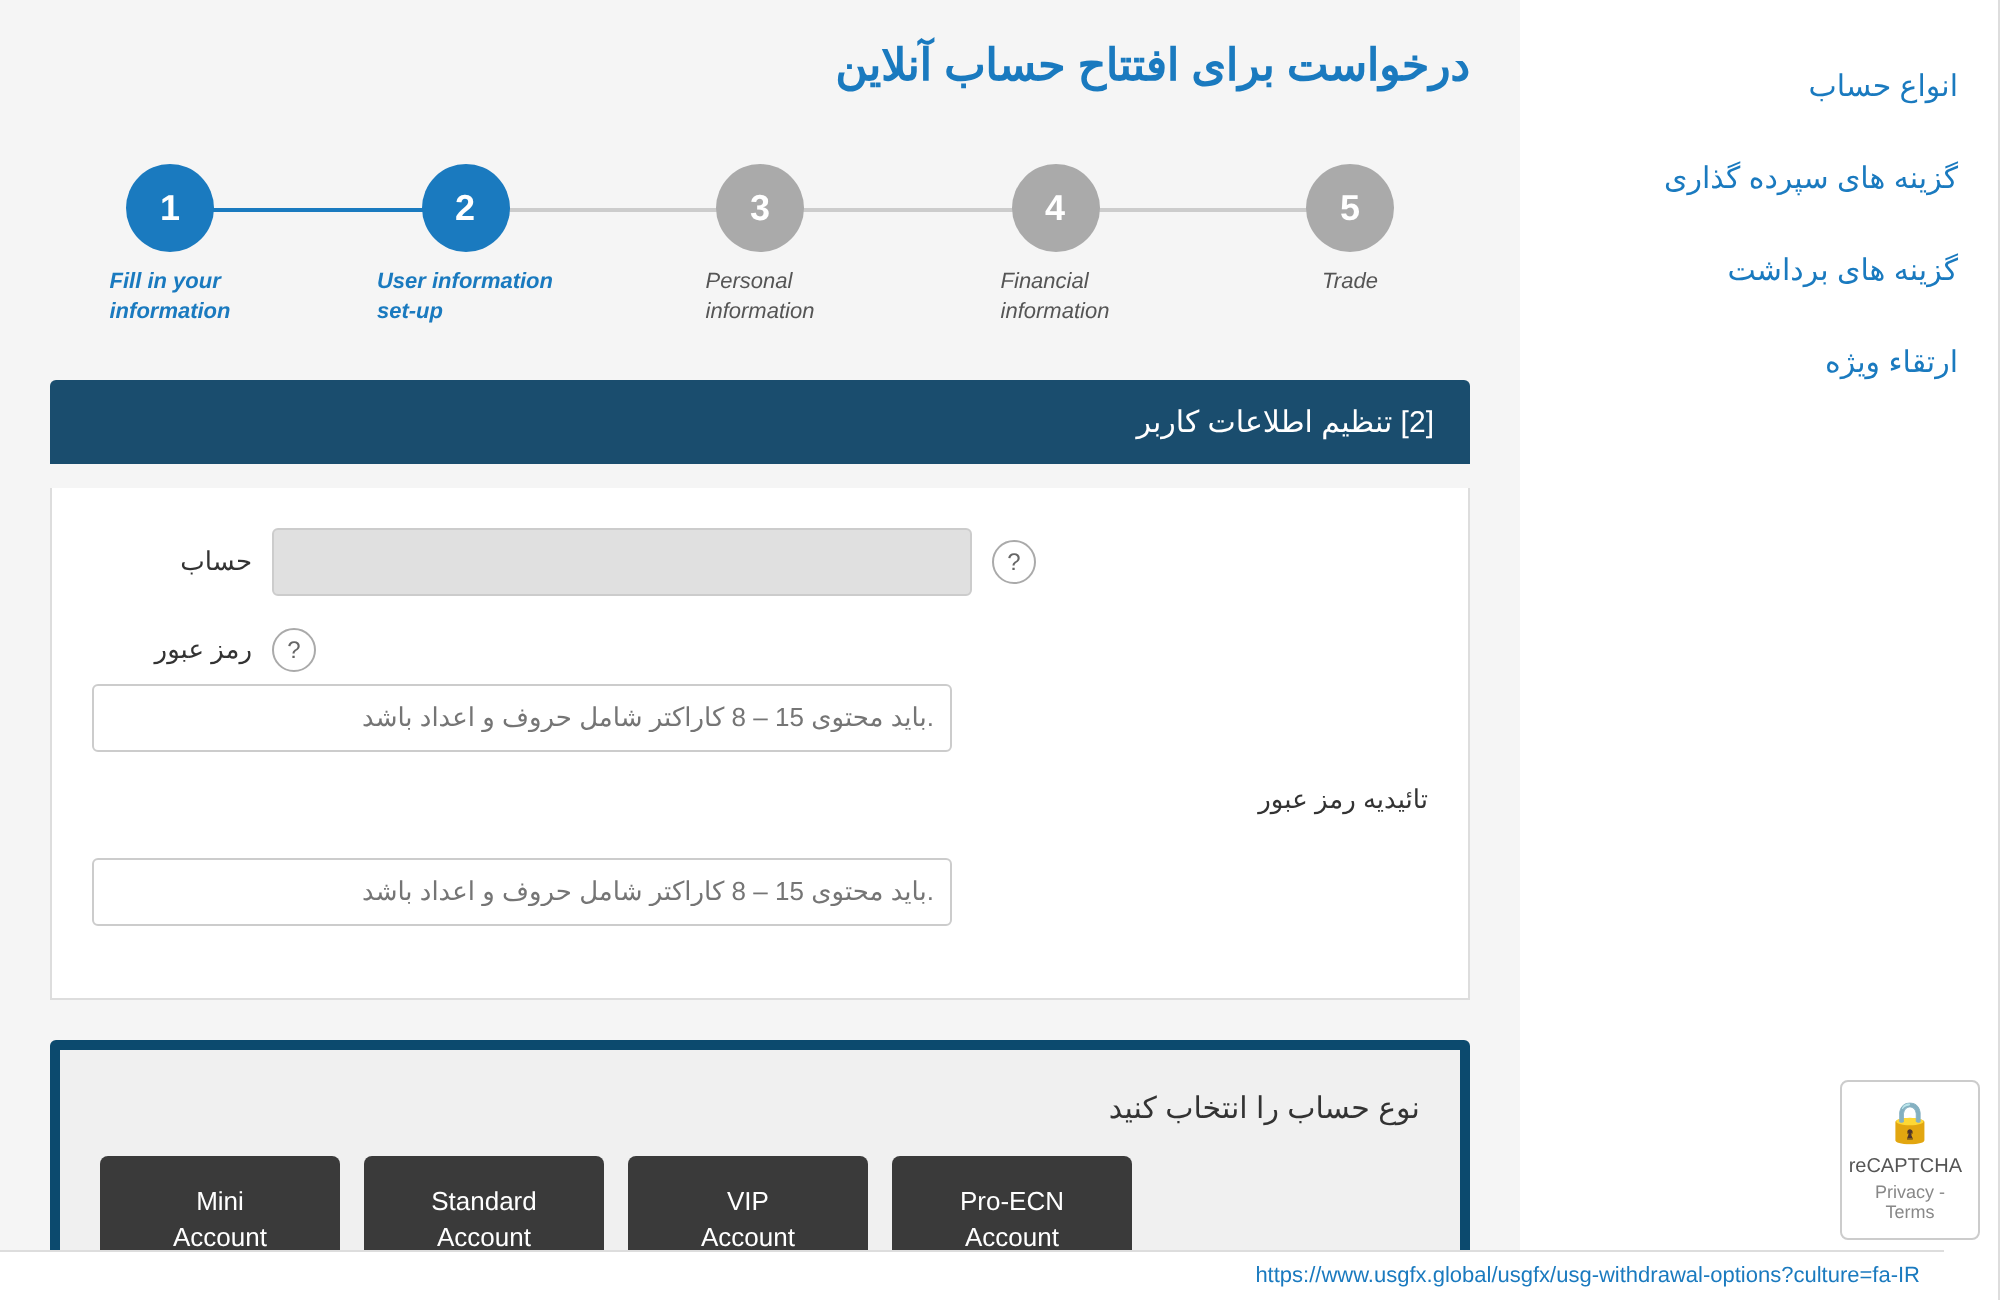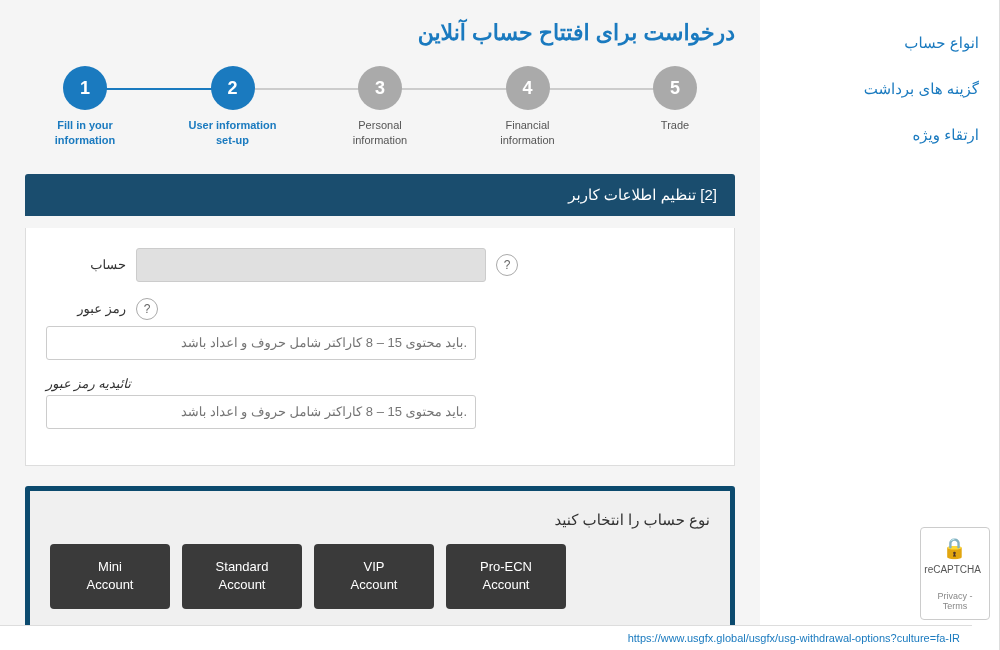--- a/index.html
+++ b/index.html
@@ -41,21 +41,21 @@
     
     .main {
       flex: 1;
       padding: 20px 25px;
       background: #f5f5f5;
     }
     .page-title {
       font-size: 22px;
       color: #1a7abf;
       text-align: right;
-      margin-bottom: 20px;
+      margin-bottom: 36px;
       font-weight: bold;
     }
 
     
     .stepper {
       display: flex;
       align-items: flex-start;
       justify-content: space-between;
       margin-bottom: 25px;
       direction: ltr;
@@ -101,22 +101,22 @@
     }
     .step-circle.active {
       background: #1a7abf;
     }
     .step-circle.inactive {
       background: #aaa;
     }
     .step-label {
       font-size: 11px;
       color: #555;
-      text-align: center;
       line-height: 1.4;
+      font-style: italic;
     }
     .step-label.active-label {
       color: #1a7abf;
       font-weight: bold;
     }
 
     
     .section-header {
       background: #1a4d6e;
       color: #fff;
@@ -250,20 +250,21 @@
       margin-bottom: 4px;
     }
   </style>
 </head>
 <body>
 
 <div class="layout">
 
   <div class="sidebar">
     <div class="sidebar-item">انواع حساب</div>
+    <div class="sidebar-item">گزینه های سپرده گذاری</div>
     <div class="sidebar-item">گزینه های برداشت</div>
     <div class="sidebar-item">ارتقاء ویژه</div>
   </div>
 
   <div class="main">
     <div class="page-title">درخواست برای افتتاح حساب آنلاین</div>
 
     <div class="stepper">
       <div class="stepper-line"></div>
       <div class="stepper-line-active"></div>
@@ -304,21 +305,21 @@
         <div class="form-row" style="justify-content:flex-end;margin-bottom:6px;">
           <span class="help-icon">?</span>
           <label class="form-label">رمز عبور</label>
         </div>
         <div style="display:flex;justify-content:flex-end;">
           <input class="form-input white-bg" type="password" style="width: 430px;" placeholder=".باید محتوی 15 – 8 کاراکتر شامل حروف و اعداد باشد">
         </div>
       </div>
 
       <div class="form-group">
-        <div class="form-row" style="justify-content:flex-end;margin-bottom:4px;font-style:italic;">
+        <div class="form-row" style="justify-content:flex-start;margin-bottom:22px;">
           <label class="form-label">تائیدیه رمز عبور</label>
         </div>
         <div style="display:flex;justify-content:flex-end;">
           <input class="form-input white-bg" type="password" style="width: 430px;" placeholder=".باید محتوی 15 – 8 کاراکتر شامل حروف و اعداد باشد">
         </div>
       </div>
     </div>
 
     <div class="account-section">
       <div class="account-section-title">نوع حساب را انتخاب کنید</div>
@@ -332,14 +333,14 @@
   </div>
 </div>
 
 <div class="bottom-bar">
   <span>https://www.usgfx.global/usgfx/usg-withdrawal-options?culture=fa-IR</span>
 </div>
 
 <div class="recaptcha-badge">
   <div class="recaptcha-logo">🔒</div>
   <div>reCAPTCHA</div>
-  <div style="font-size:9px;color:#888;margin-top:16px;">Privacy - Terms</div>
+  <div style="font-size:9px;color:#888;margin-top:2px;">Privacy - Terms</div>
 </div>
 
 </body></html>

